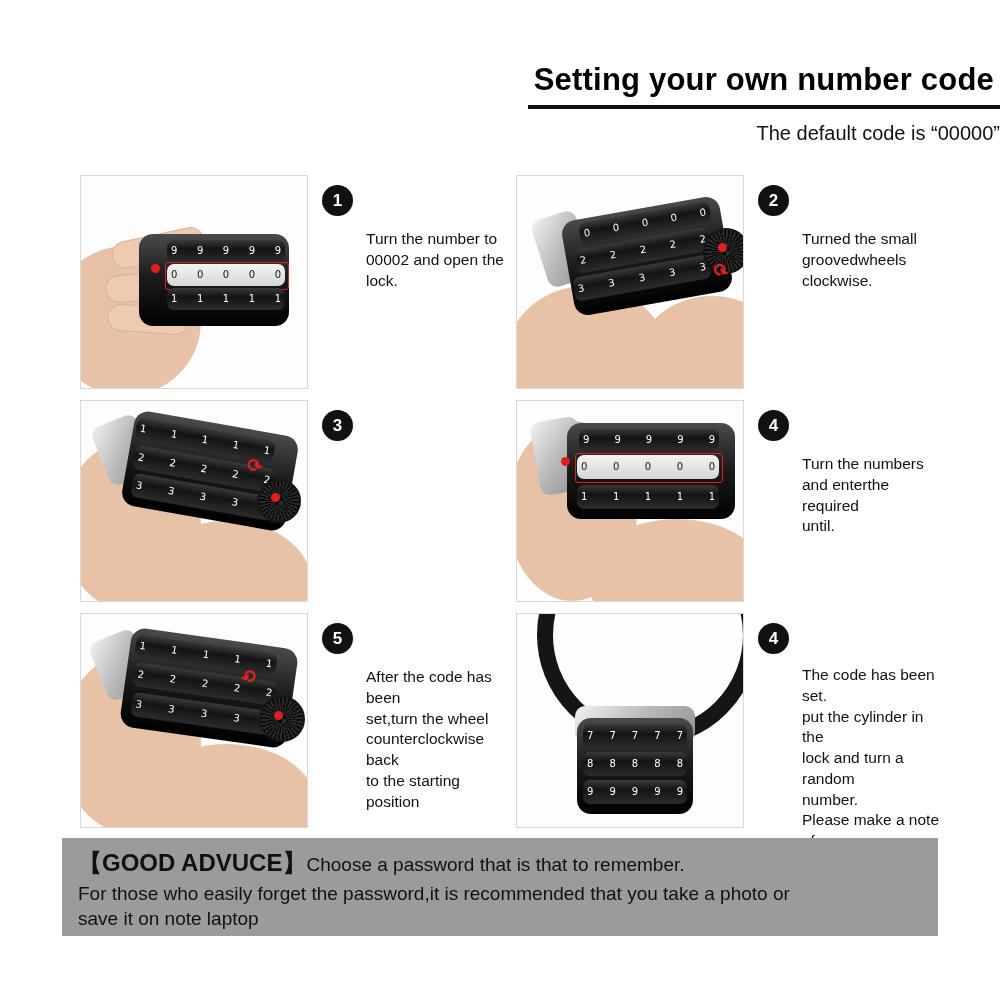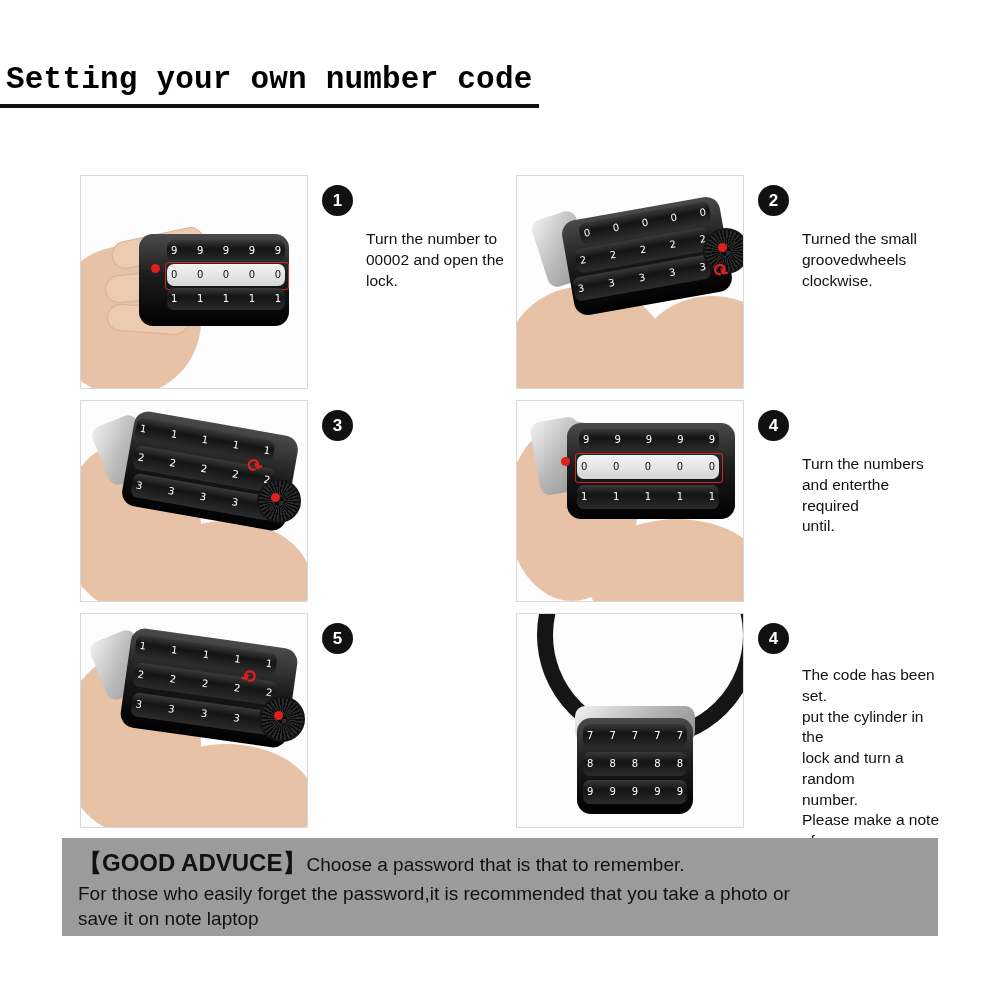--- a/index.html
+++ b/index.html
@@ -17,22 +17,21 @@
   .page {
     position: relative;
     width: 1000px;
     height: 1000px;
     box-sizing: border-box;
   }
 
   
   .header {
     padding-top: 62px;
-    text-align: left;
-    font-family: Liberation Mono, monospace;
+    text-align: right;
   }
   .title {
     font-size: 31px;
     font-weight: bold;
     letter-spacing: 0.2px;
     color: #000;
     display: inline-block;
     padding: 0 6px 7px 6px;
     border-bottom: 4px solid #111;
   }
@@ -197,20 +196,21 @@
     background: transparent;
   }
 </style>
 </head>
 <body>
 
 <div class="page">
 
   <div class="header">
     <div class="title">Setting your own number code</div>
+    <div class="subtitle">The default code is “00000”</div>
   </div>
 
   <div class="steps">
 
     <div class="photo p-tall">
       <div class="hand" style="left:-30px; top:70px; width:150px; height:150px;"></div>
       <div class="finger" style="left:30px; top:58px; width:92px; height:26px; transform:rotate(-12deg);"></div>
       <div class="finger" style="left:24px; top:96px; width:86px; height:26px; transform:rotate(-6deg);"></div>
       <div class="finger" style="left:26px; top:130px; width:80px; height:25px; transform:rotate(4deg);"></div>
       <div class="lockbody" style="left:58px; top:58px; width:150px; height:92px;"></div>
@@ -532,20 +532,24 @@
             <span>3</span>
           </div>
       </div>
       <div class="knurl" style="left:178px; top:82px; width:42px; height:42px;"></div>
       <div class="reddot" style="left:193px; top:97px;"></div>
       <div class="arrow" style="left:160px; top:52px; transform:rotate(-25deg);">⟲</div>
     </div>
 
     <div class="textcell">
       <div class="badge">5</div>
+      <div class="steptext">After the code has been
+set,turn the wheel
+counterclockwise back
+to the starting position</div>
     </div>
 
     <div class="photo p-tall3">
       <div class="cable" style="left:20px; top:-90px; width:190px; height:190px;"></div>
       <div class="capsilver" style="left:58px; top:92px; width:120px; height:36px;"></div>
       <div class="lockbody" style="left:60px; top:104px; width:116px; height:96px;"></div>
       <div class="dialband" style="left:66px; top:110px; width:104px; height:24px;">
         <div class="digitcol">
             <span>7</span>
           </div>

